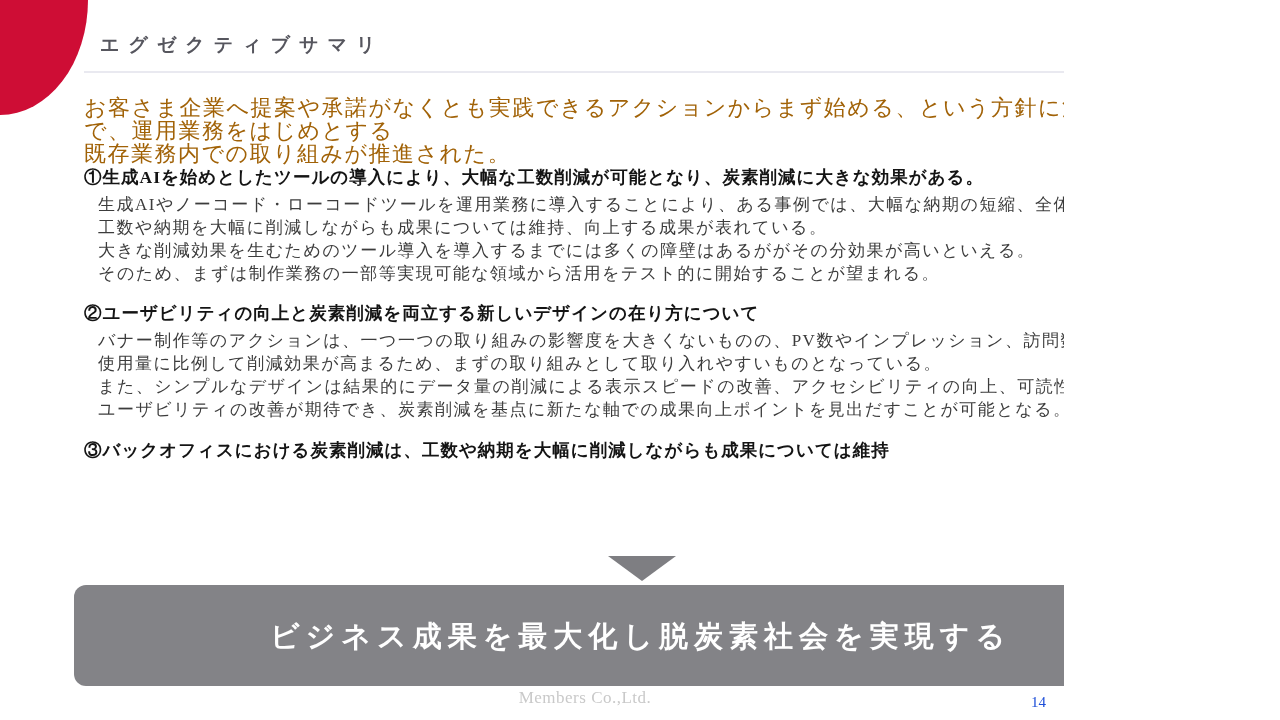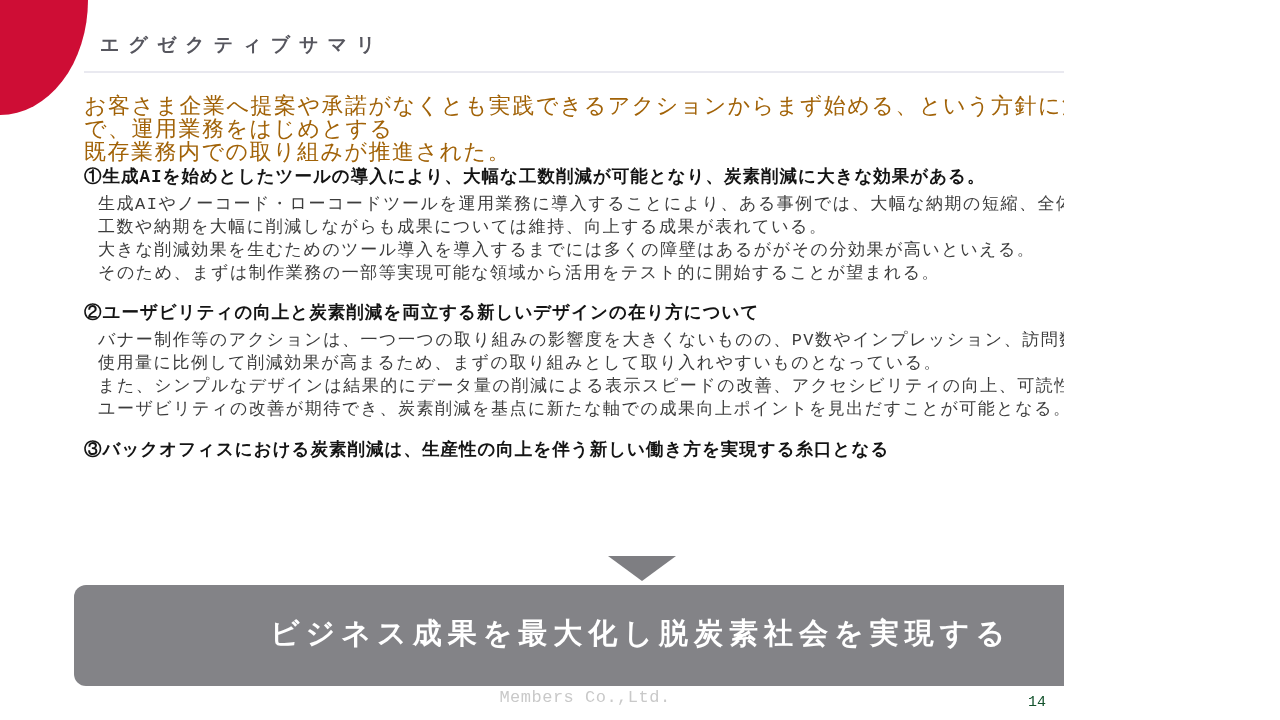--- a/index.html
+++ b/index.html
@@ -1,18 +1,18 @@
 <!DOCTYPE html>
 <html><head>
 <meta charset="utf-8">
 <style>
   html,body{margin:0;padding:0;background:#ffffff;}
   .slide{
     position:relative;width:1064px;height:720px;overflow:hidden;background:#ffffff;
-    font-family:Liberation Mono, monospace;color:#3c3c3c;
+    font-family:Liberation Serif, serif;color:#3c3c3c;
   }
   .red-corner{
     position:absolute;left:-88px;top:-115px;width:176px;height:230px;
     border-radius:50%;
   }
   .slide-title{
     position:absolute;left:100px;top:32px;
     font-size:19px;font-weight:600;letter-spacing:9px;color:#56565e;
     white-space:nowrap;
   }
@@ -48,21 +48,21 @@
   .banner-line{
     color:#ffffff;font-size:29px;font-weight:bold;letter-spacing:6px;
     line-height:40px;white-space:nowrap;text-align:center;
   }
   .footer-company{
     position:absolute;left:585px;top:688px;transform:translateX(-50%);
     font-size:17px;letter-spacing:0.5px;color:#c9c9c9;white-space:nowrap;
   }
   .page-number{
     position:absolute;right:18px;top:694px;
-    font-size:15px;color:#14532d;font-weight:300;
+    font-size:15px;color:#1d4ed8;font-weight:300;
   }
 </style>
 </head>
 <body>
 
 <div class="slide">
 
   <div class="red-corner" style="background: rgb(206, 13, 53);"></div>
 
   <div class="slide-title">エグゼクティブサマリ</div>
@@ -81,21 +81,21 @@
 
   <div class="section sec1">
     <div class="sec-heading">①生成AIを始めとしたツールの導入により、大幅な工数削減が可能となり、炭素削減に大きな効果がある。</div>
     <div class="sec-body">生成AIやノーコード・ローコードツールを運用業務に導入することにより、ある事例では、大幅な納期の短縮、全体工数の削減、
 工数や納期を大幅に削減しながらも成果については維持、向上する成果が表れている。
 大きな削減効果を生むためのツール導入を導入するまでには多くの障壁はあるががその分効果が高いといえる。
 そのため、まずは制作業務の一部等実現可能な領域から活用をテスト的に開始することが望まれる。</div>
   </div>
 
   <div class="section sec3">
-    <div class="sec-heading">③バックオフィスにおける炭素削減は、生産性の向上を伴う新しい働き方を実現する糸口となる</div>
+    <div class="sec-heading">③バックオフィスにおける炭素削減は、工数や納期を大幅に削減しながらも成果については維持</div>
   </div>
 
   <div class="down-triangle" style="border-top-color: rgb(126, 126, 130);"></div>
 
   <div class="banner" style="background: rgb(131, 131, 135);">
     <div class="banner-line">ビジネス成果を最大化し脱炭素社会を実現する</div>
   </div>
 
   <div class="footer-company">Members Co.,Ltd.</div>
   <div class="page-number">14</div>

